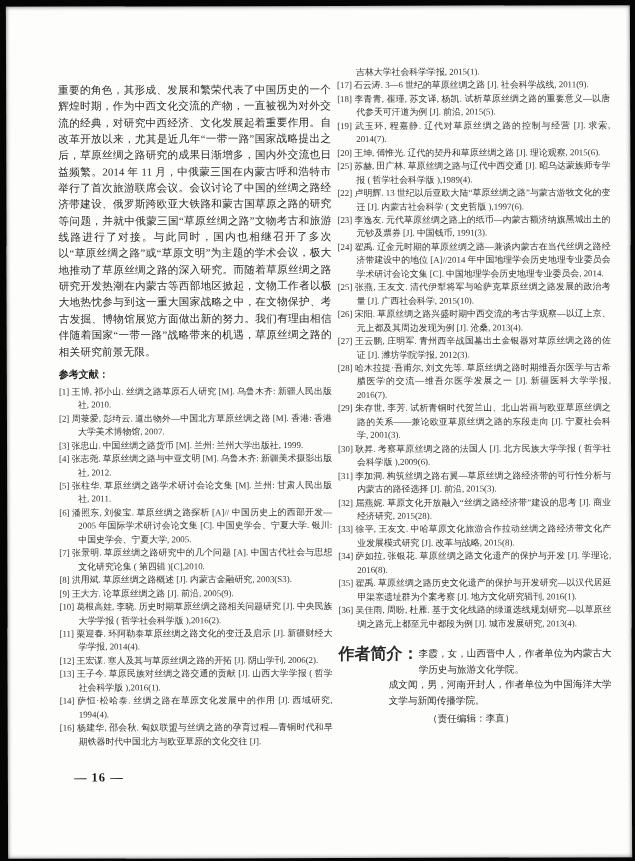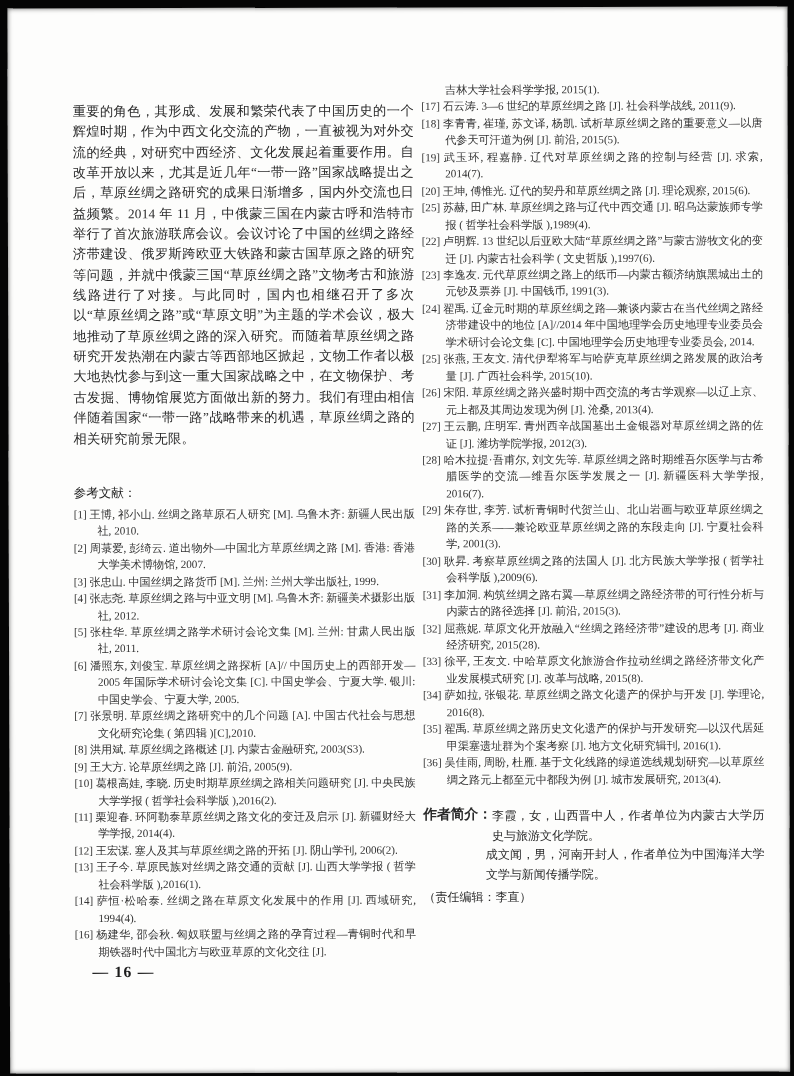--- a/index.html
+++ b/index.html
@@ -42,24 +42,24 @@
   }
   .body-para {
     font-size: 10.6px;
     line-height: 16.35px;
     text-align: justify;
     text-justify: inter-ideograph;
     letter-spacing: 0.2px;
     color: #2a2a2a;
   }
   .refs-heading {
-    margin-top: 27px;
+    margin-top: 7px;
     margin-bottom: 4px;
     font-size: 10px;
-    font-weight: normal;
+    font-weight: bold;
     color: #1e1e1e;
   }
   .ref-list { }
   .ref-item {
     font-size: 8.9px;
     line-height: 13.45px;
     text-align: justify;
     text-justify: inter-ideograph;
     padding-left: 19px;
     text-indent: -19px;
@@ -74,27 +74,27 @@
   .bio {
     margin-top: 15px;
     font-size: 9.6px;
     line-height: 15.5px;
     color: #2a2a2a;
   }
   .bio-row { display: flex; }
   .bio-label {
     font-weight: bold;
     white-space: nowrap;
-    font-family: Liberation Mono, monospace;
-    font-size: 11px;
+    font-family: Liberation Sans, sans-serif;
+    font-size: 16px;
   }
   .bio-text { flex: 1; text-align: justify; }
   .bio-line2 { padding-left: 50px; text-align: justify; }
   .bio-editor {
-    text-align: left;
+    text-align: center;
     padding-right: 8px;
     margin-top: 3px;
   }
   .page-number {
     position: absolute;
     left: 66px;
     top: 764px;
     font-weight: bold;
     font-size: 12.5px;
     letter-spacing: 1px;

